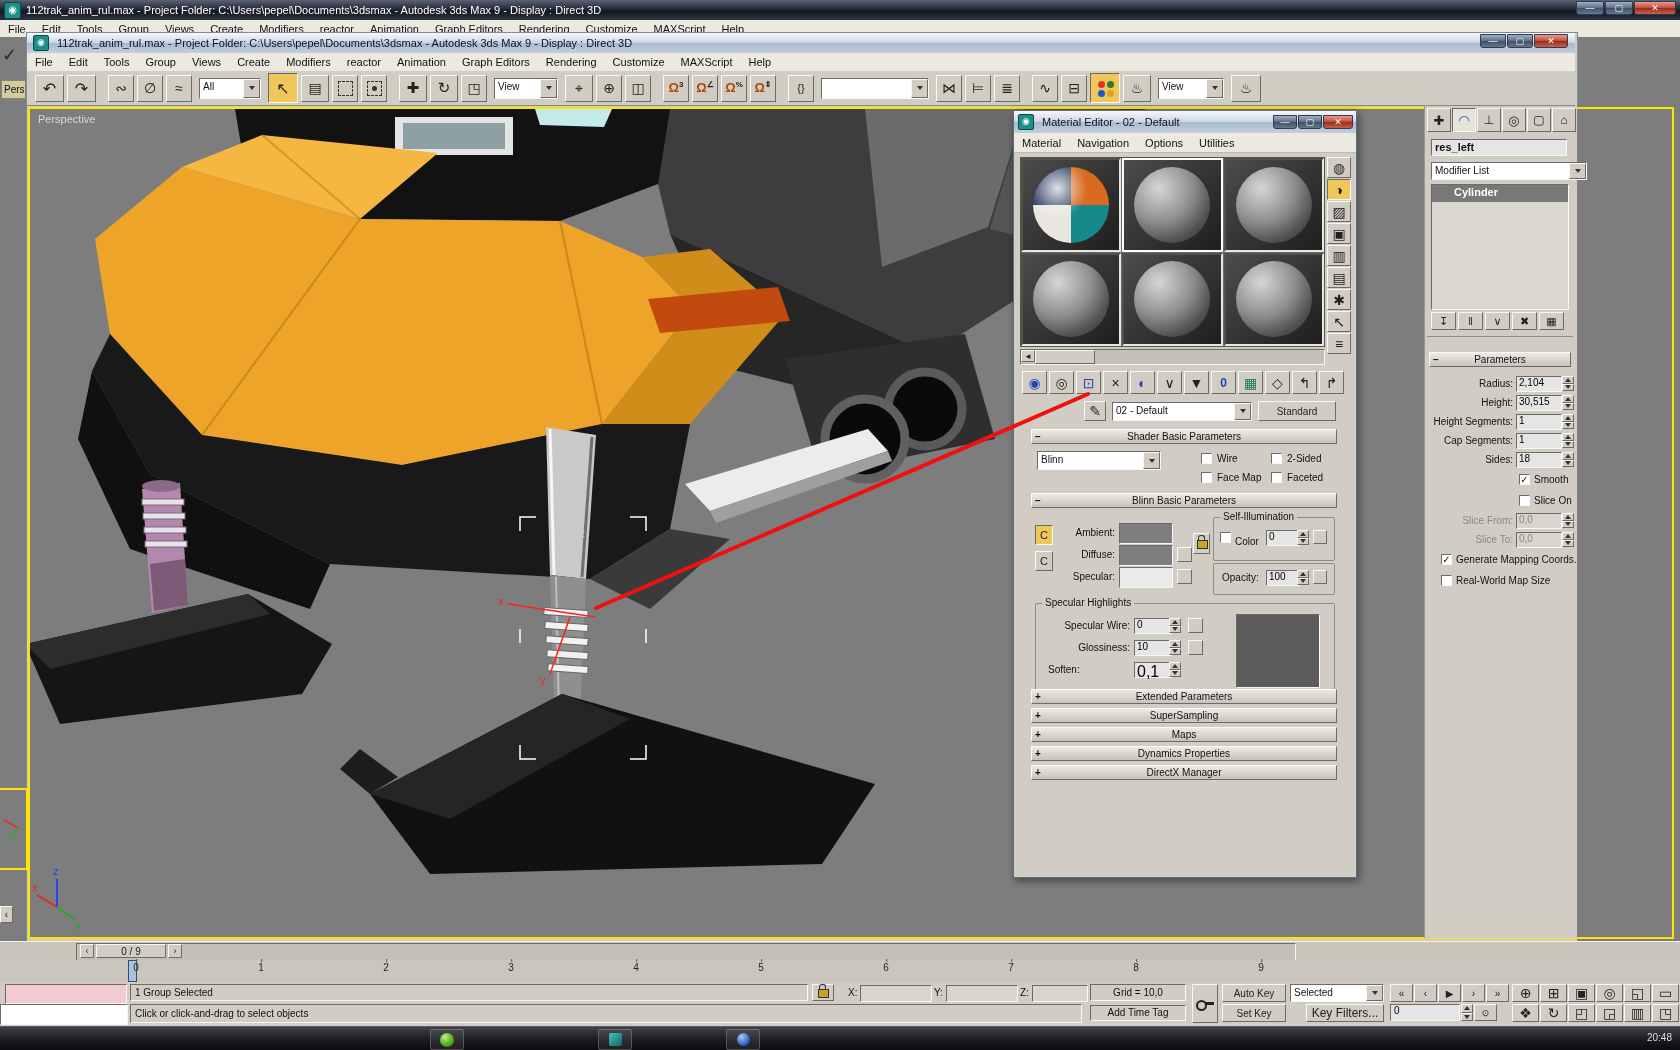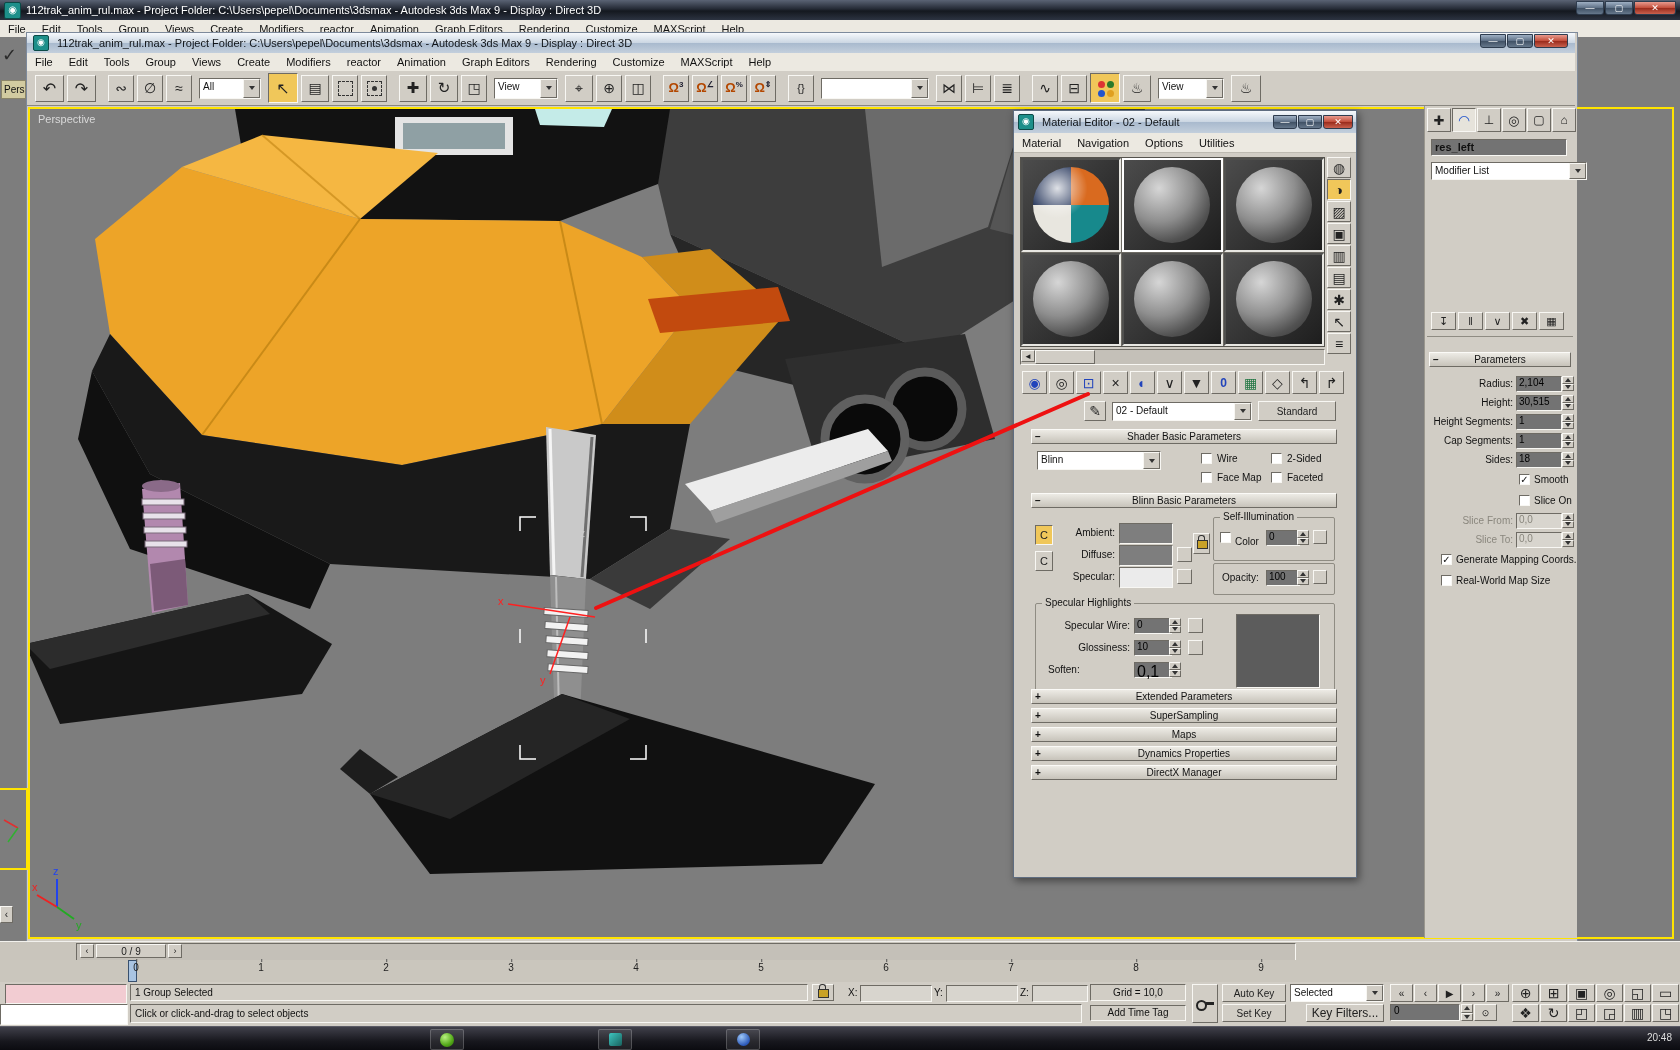--- a/index.html
+++ b/index.html
@@ -1,20 +1,20 @@
 <!DOCTYPE html>
 <html><head>
 <meta charset="utf-8">
 <style>
   html,body{margin:0;padding:0;width:1680px;height:1050px;overflow:hidden;
     font-family:"Liberation Sans",sans-serif;background:#b5b2aa;position:relative}
   .abs{position:absolute}
   .bevel{border:1px solid;border-color:#f8f7f3 #6e6b64 #6e6b64 #f8f7f3;background:#d1cdc5}
   .sunken{border:1px solid;border-color:#6e6b64 #f8f7f3 #f8f7f3 #6e6b64}
-  .whitefield{border:1px solid;border-color:#6e6b64 #f8f7f3 #f8f7f3 #6e6b64;background:#737373}
+  .whitefield{border:1px solid;border-color:#6e6b64 #f8f7f3 #f8f7f3 #6e6b64;background:#e5e5e5}
   .tbtn{display:flex;align-items:center;justify-content:center;font-size:14px;color:#222;
     border:1px solid;border-color:#f8f7f3 #6e6b64 #6e6b64 #f8f7f3;background:#d1cdc5;box-sizing:border-box}
   .lbl{font-size:10px;color:#111;white-space:nowrap}
   .lbl-dis{font-size:10px;color:#8a877e;white-space:nowrap}
   .menu-item{font-size:11px;color:#111;padding:2px 8px;white-space:nowrap}
   .cb{width:11px;height:11px;background:#fff;border:1px solid;border-color:#6e6b64 #f8f7f3 #f8f7f3 #6e6b64;
     font-size:10px;line-height:9px;text-align:center;color:#111;box-sizing:border-box}
   .spin{display:inline-flex;flex-direction:column;width:12px;height:16px;vertical-align:top}
   .spin i{flex:1;display:flex;align-items:center;justify-content:center;
     border:1px solid;border-color:#f8f7f3 #6e6b64 #6e6b64 #f8f7f3;background:#d1cdc5}
@@ -300,20 +300,25 @@
   </div>
   <div class="whitefield" style="position:absolute;left:6px;top:33px;width:136px;height:17px;font-size:11px;font-weight:bold;color:#111;padding:1px 3px;box-sizing:border-box">
     <span>res_left</span>
   </div>
   <div class="dd" style="position:absolute;left:6px;top:56px;width:156px;height:18px">
     <span class="val">Modifier List</span>
       <span class="arw">
         <b></b>
       </span>
   </div>
+  <div class="sunken" style="position:absolute;left:6px;top:78px;width:136px;height:124px;background:#dad7d0">
+    <div style="height:16px;background:#787878;color:#fff;font-weight:bold;font-size:11px;padding:1px 0 0 22px">
+      <span>Cylinder</span>
+    </div>
+  </div>
   <div style="position:absolute;left:6px;top:206px;display:flex;gap:2px">
     <span class="tbtn" style="width:25px;height:18px;font-size:11px">↧</span>
     <span class="tbtn" style="width:25px;height:18px;font-size:11px">‖</span>
     <span class="tbtn" style="width:25px;height:18px;font-size:11px">∨</span>
     <span class="tbtn" style="width:25px;height:18px;font-size:11px">✖</span>
     <span class="tbtn" style="width:25px;height:18px;font-size:11px">▦</span>
   </div>
   <div style="position:absolute;left:2px;top:230px;width:146px;border-top:1px solid #8f8c83"></div>
 
   <div class="roll-hdr" style="position:absolute;left:4px;top:246px;width:142px">

